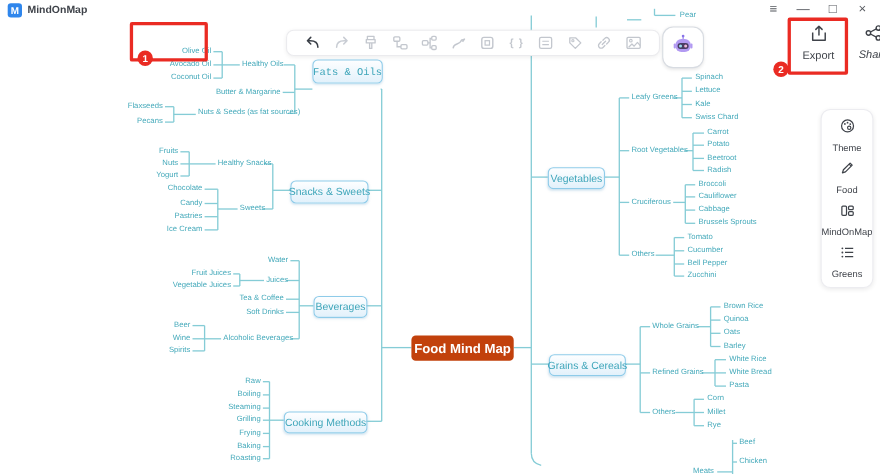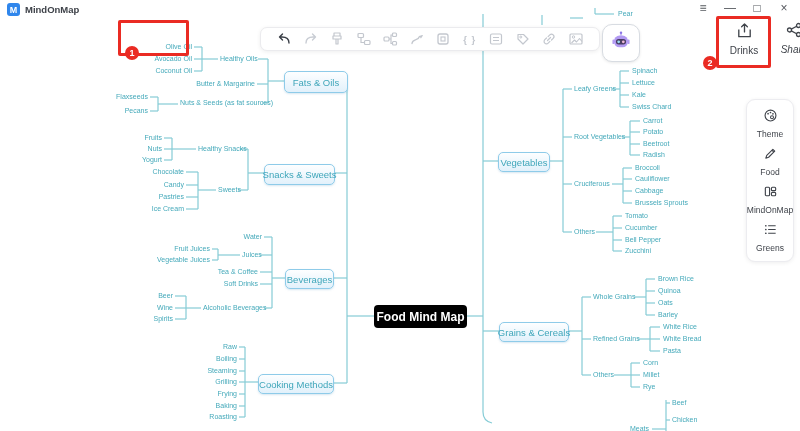--- a/index.html
+++ b/index.html
@@ -37,21 +37,21 @@
   .redbox{position:absolute;border:3px solid #ea2b23;border-radius:2px;z-index:30;}
   .badge{position:absolute;width:14px;height:14px;border-radius:50%;background:#ea2b23;color:#fff;
          font-size:9px;font-weight:bold;display:flex;align-items:center;justify-content:center;z-index:31;}
   
   #map-lines{position:absolute;left:0;top:0;z-index:1;}
   .mlabel{position:absolute;font-size:7px;line-height:8px;color:#44a9ba;white-space:nowrap;z-index:2;}
   .topic{position:absolute;display:flex;align-items:center;justify-content:center;z-index:2;
          border:1px solid #8ecbe9;border-radius:5px;color:#3fa6ba;font-size:9.5px;white-space:nowrap;
          background:linear-gradient(180deg,#fdfeff,#e2f1fb);box-shadow:0 1px 2px rgba(100,160,200,.25);}
   .central{position:absolute;display:flex;align-items:center;justify-content:center;z-index:2;
-           background:#000000;border-radius:4px;color:#fff;font-weight:bold;font-size:12px;white-space:nowrap;}
+           background:#c2410c;border-radius:4px;color:#fff;font-weight:bold;font-size:12px;white-space:nowrap;}
   .z5{z-index:5;}
 </style>
 </head>
 <body>
 
 <div class="stage">
 
   <svg id="map-lines" width="800" height="431" viewBox="0 0 800 431">
       <line x1="194" y1="47" x2="202" y2="47" stroke="#85ccd6" stroke-width="1.2"></line>
       <line x1="194" y1="59" x2="202" y2="59" stroke="#85ccd6" stroke-width="1.2"></line>
@@ -244,21 +244,21 @@
       <div class="mlabel" style="top: 335px; left: 663px;">White Bread</div>
       <div class="mlabel" style="top: 347px; left: 663px;">Pasta</div>
       <div class="mlabel" style="top: 371px; left: 593px;">Others</div>
       <div class="mlabel" style="top: 359px; left: 643px;">Corn</div>
       <div class="mlabel" style="top: 371px; left: 643px;">Millet</div>
       <div class="mlabel" style="top: 383px; left: 643px;">Rye</div>
       <div class="mlabel" style="top: 399px; left: 672px;">Beef</div>
       <div class="mlabel" style="top: 416px; left: 672px;">Chicken</div>
       <div class="mlabel" style="top: 425px; left: 630px;">Meats</div>
       <div class="mlabel" style="top: 10px; left: 618px;">Pear</div>
-      <div class="topic" style="left: 284px; top: 71px; width: 62px; height: 20px;">Fats &amp; Oils</div>
+      <div class="topic" style="left: 284px; top: 54px; width: 62px; height: 20px; font-family: Liberation Mono, monospace;">Fats &amp; Oils</div>
       <div class="topic" style="left: 264px; top: 164px; width: 69px; height: 19px;">Snacks &amp; Sweets</div>
       <div class="topic" style="left: 285px; top: 269px; width: 47px; height: 18px;">Beverages</div>
       <div class="topic" style="left: 258px; top: 374px; width: 74px; height: 18px;">Cooking Methods</div>
       <div class="topic" style="left: 498px; top: 152px; width: 50px; height: 18px;">Vegetables</div>
       <div class="topic" style="left: 499px; top: 322px; width: 68px; height: 18px;">Grains &amp; Cereals</div>
       <div class="central" style="left: 374px; top: 305px; width: 93px; height: 23px;">Food Mind Map</div>
     </div>
 
   <div class="logo">M</div>
   <div class="app-title">MindOnMap</div>
@@ -354,21 +354,21 @@
     </span>
   </div>
 
   <div class="act-btn" style="left:726px;">
     <span>
       <svg width="19" height="19" viewBox="0 0 20 20">
           <path d="M4 9 v7.5 h12 V9" fill="none" stroke="#3f434a" stroke-width="1.4" stroke-linejoin="round"></path>
           <path d="M10 3.5 v8 M7 6 l3 -3 3 3" fill="none" stroke="#3f434a" stroke-width="1.4" stroke-linecap="round" stroke-linejoin="round"></path>
         </svg>
     </span>
-    <span class="act-label">Drinks</span>
+    <span class="act-label">Export</span>
   </div>
   <div class="act-btn" style="left:776px;font-style:italic;">
     <span>
       <svg width="18" height="18" viewBox="0 0 18 18">
           <circle cx="13.5" cy="4.5" r="2" fill="none" stroke="#3f434a" stroke-width="1.3"></circle>
           <circle cx="4.5" cy="9" r="2" fill="none" stroke="#3f434a" stroke-width="1.3"></circle>
           <circle cx="13.5" cy="13.5" r="2" fill="none" stroke="#3f434a" stroke-width="1.3"></circle>
           <path d="M6.3 8.1 L11.7 5.3 M6.3 9.9 L11.7 12.7" stroke="#3f434a" stroke-width="1.2"></path>
         </svg>
     </span>

